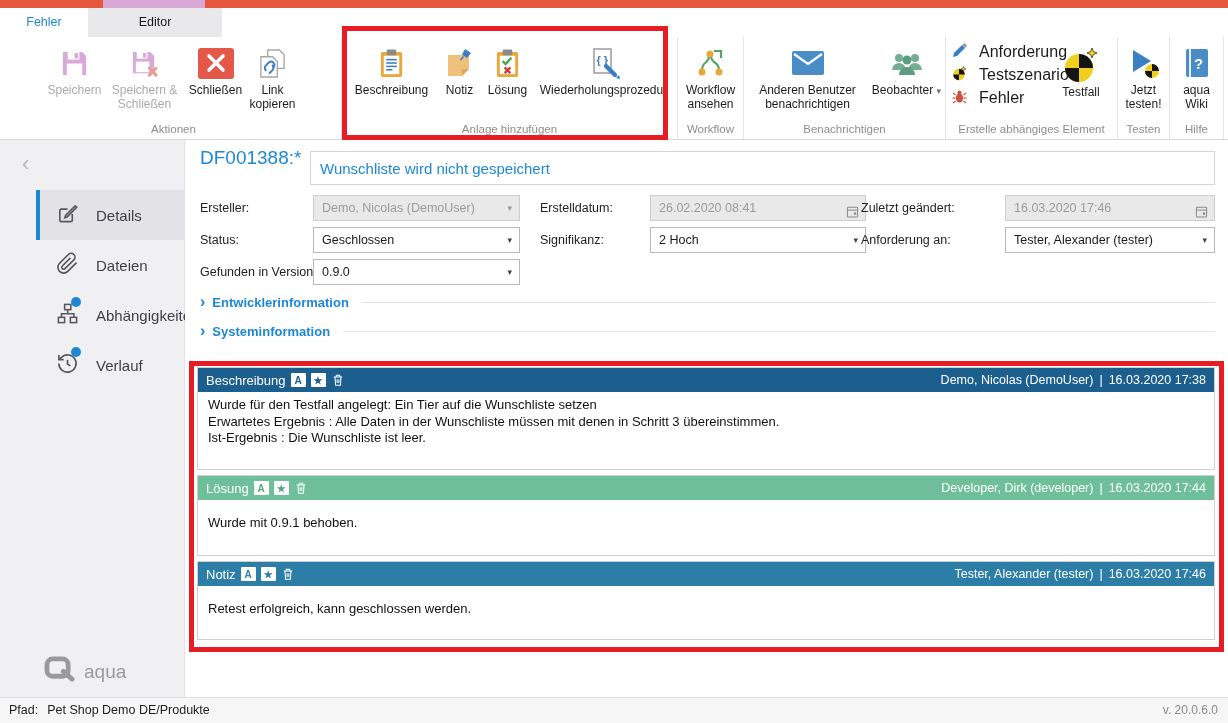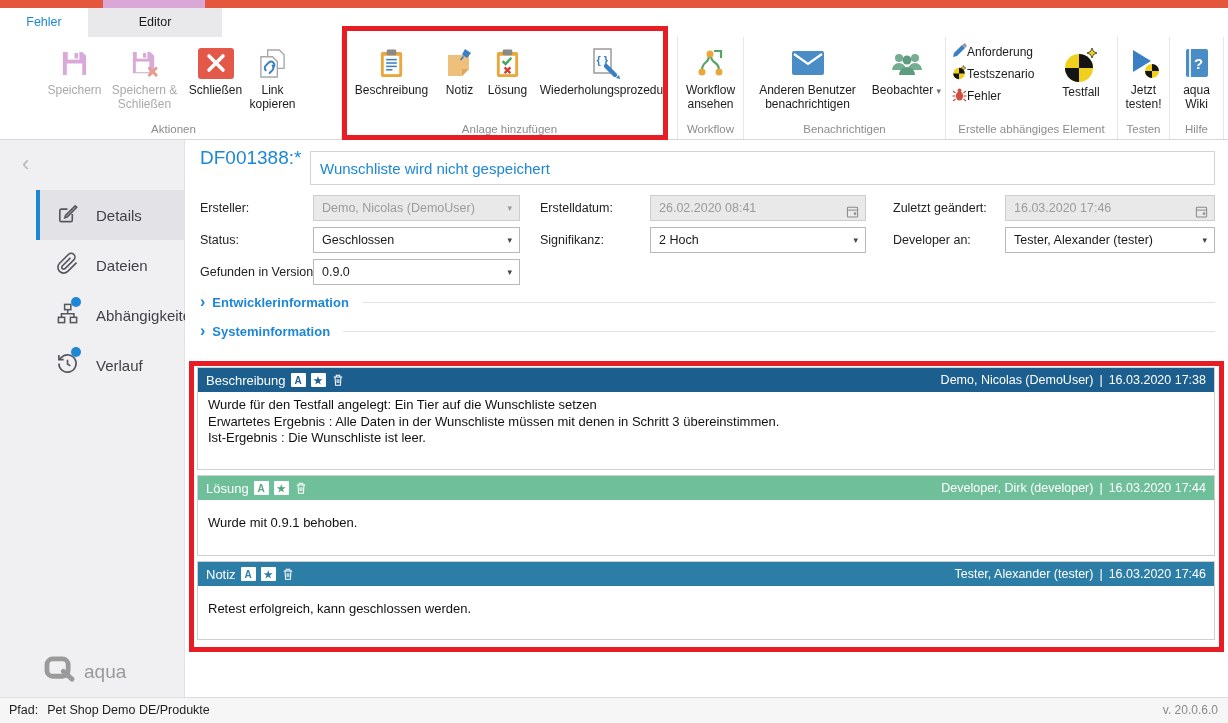--- a/index.html
+++ b/index.html
@@ -25,21 +25,21 @@
   .rbtn .ricon { height:40px; display:flex; align-items:center; justify-content:center; }
   .rbtn .rlab { line-height:1.18; }
   .rbtn-disabled { color:#a9a9a9; cursor:default; }
   .g-aktionen { width:342px;padding-left:6px; } .g-anlage { width:336px; } .g-workflow { width:66px; }
   .g-benach { width:202px; } .g-abhaengig { width:172px; } .g-testen { width:52px; } .g-hilfe { width:54px; }
   .w56{width:56px} .w84{width:84px} .w58{width:58px} .w92{width:92px} .w44{width:44px}
   .w52{width:52px} .w140{width:140px} .w62{width:62px} .w124{width:124px} .w74{width:74px}
   .w48{width:48px} .w50{width:50px}
   .stackwrap { flex:1; display:flex; padding-top:6px; }
   .stack { display:flex; flex-direction:column; gap:4px; padding-left:6px; width:104px; }
-  .srow { display:flex; align-items:center; gap:0; font-size:12px; color:#1c1c1c; cursor:pointer; }
+  .srow { display:flex; align-items:flex-start; gap:12px; font-size:16px; color:#1c1c1c; cursor:pointer; }
   .bigbtn { width:62px; }
   .caret2 { color:#6f6f6f; font-size:9px; }
 
   
   #sidebar { position:absolute; left:0; top:140px; width:185px; height:557px; background:#f0f0f2; border-right:1px solid #e2e2e4; }
   .collapse { position:absolute; left:22px; top:14px; color:#b8b8b8; font-size:22px; line-height:20px; cursor:pointer; }
   .sitems { position:absolute; left:0; top:50px; width:100%; }
   .sitem { height:50px; display:flex; align-items:center; gap:17px; padding-left:20px; position:relative; font-size:15px; color:#3f3f46; cursor:pointer;margin-left:36px; }
   .sitem-active { background:#e3e3e7; }
   .sitem-active::before { content:""; position:absolute; left:0; top:0; bottom:0; width:4px; background:#1e87d5; }
@@ -52,21 +52,21 @@
   .titleinput { position:absolute; left:125px; top:11px; width:905px; height:34px; border:1px solid #d4d4d4; color:#1e87d5; font-size:15px; padding:0 9px; font-family:"Liberation Sans", sans-serif; outline:none; background:#fff; }
   .flabel { position:absolute; height:26px; line-height:26px; font-size:12.5px; color:#222; }
   .ffield { position:absolute; height:26px; border:1px solid #b9b9b9; background:#fff; font-size:12.5px; line-height:24px; padding:0 22px 0 8px; color:#1a1a1a; cursor:pointer; white-space:nowrap; overflow:hidden; }
   .fdisabled { background:#e9e9e9; color:#9b9b9b; border-color:#cdcdcd; cursor:default; }
   .fcaret { position:absolute; right:7px; top:0; line-height:25px; font-size:9px; color:#444; }
   .fdisabled .fcaret { color:#9b9b9b; }
   .calicon { position:absolute; right:6px; top:6px; }
   .r2{top:55px} .r3{top:87px} .r4{top:119px}
   .c1l{left:15px} .c1f{left:128px; width:207px}
   .c2l{left:355px} .c2f{left:465px; width:216px}
-  .c3l{left:708px} .c3f{left:820px; width:210px}
+  .c3l{left:676px} .c3f{left:820px; width:210px}
 
   .section { position:absolute; left:15px; width:1015px; display:flex; align-items:center; gap:7px; cursor:pointer; }
   .sec1{top:154px} .sec2{top:183px}
   .secchev { color:#1e87d5; font-size:16px; font-weight:bold; line-height:16px; }
   .sectitle { font-size:13px; font-weight:bold; color:#1e87d5; }
   .secline { flex:1; height:1px; background:#e3e3e3; margin-left:6px; }
 
   
   .blocks { position:absolute; left:12px; top:227px; width:1018px; }
   .block { border:1px solid #d0d0d0; margin-bottom:5px; background:#fff; }
@@ -444,21 +444,21 @@
     <span class="flabel r3 c1l">Status:</span>
     <div class="ffield r3 c1f">
       <span>Geschlossen</span>
       <span class="fcaret">▾</span>
     </div>
     <span class="flabel r3 c2l">Signifikanz:</span>
     <div class="ffield r3 c2f">
       <span>2 Hoch</span>
       <span class="fcaret">▾</span>
     </div>
-    <span class="flabel r3 c3l">Developer an:</span>
+    <span class="flabel r3 c3l">Anforderung an:</span>
     <div class="ffield r3 c3f">
       <span>Tester, Alexander (tester)</span>
       <span class="fcaret">▾</span>
     </div>
 
     <span class="flabel r4 c1l">Gefunden in Version:</span>
     <div class="ffield r4 c1f">
       <span>0.9.0</span>
       <span class="fcaret">▾</span>
     </div>

